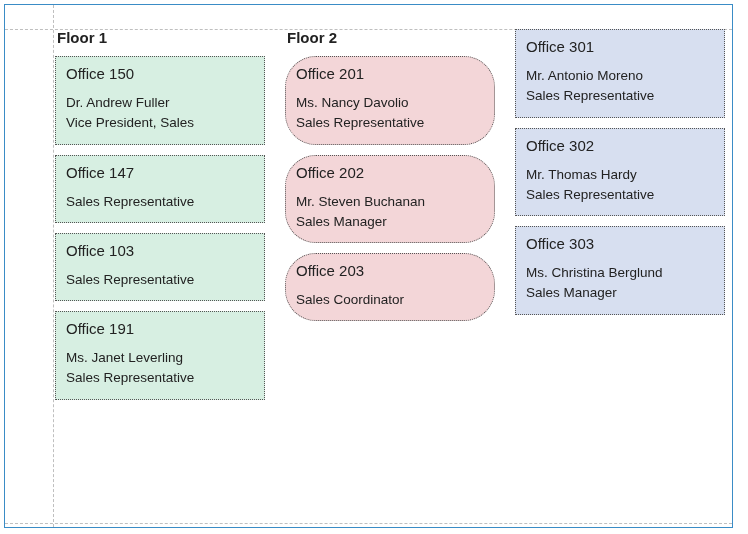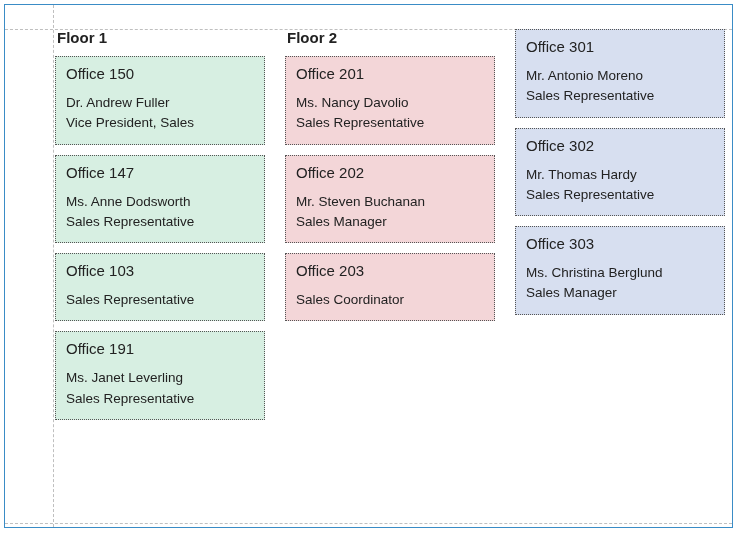--- a/index.html
+++ b/index.html
@@ -69,42 +69,41 @@
     margin-bottom: 10px;
     line-height: 1.2;
   }
   .office-card .person-name {
     line-height: 1.5;
   }
   .office-card .person-title {
     line-height: 1.5;
   }
   .c-green { background: #d7efe2; }
-  .c-pink  { background: #f3d6d8; }
+  .c-pink  { background: #f3d6d8; border-radius: 31px; }
   .c-blue  { background: #d7dff0; }
 </style>
 </head>
 <body>
 
 <div class="outer-frame">
   <div class="guide-h" id="gh1" style="top: 24px;"></div>
   <div class="guide-h" id="gh2" style="top: 518px;"></div>
   <div class="guide-v" id="gv1" style="left: 48px;"></div>
 
   <div class="content" id="content">
       <div class="floor-col">
         <div class="floor-header">Floor 1</div>
         <div class="office-card c-green">
           <div class="office-name">Office 150</div>
           <div class="person-name">Dr. Andrew Fuller</div>
           <div class="person-title">Vice President, Sales</div>
         </div>
         <div class="office-card c-green">
           <div class="office-name">Office 147</div>
-          <div class="person-name">Ms. Anne Dodsworth</div>
           <div class="person-title">Sales Representative</div>
         </div>
         <div class="office-card c-green">
           <div class="office-name">Office 103</div>
           <div class="person-title">Sales Representative</div>
         </div>
         <div class="office-card c-green">
           <div class="office-name">Office 191</div>
           <div class="person-name">Ms. Janet Leverling</div>
           <div class="person-title">Sales Representative</div>

